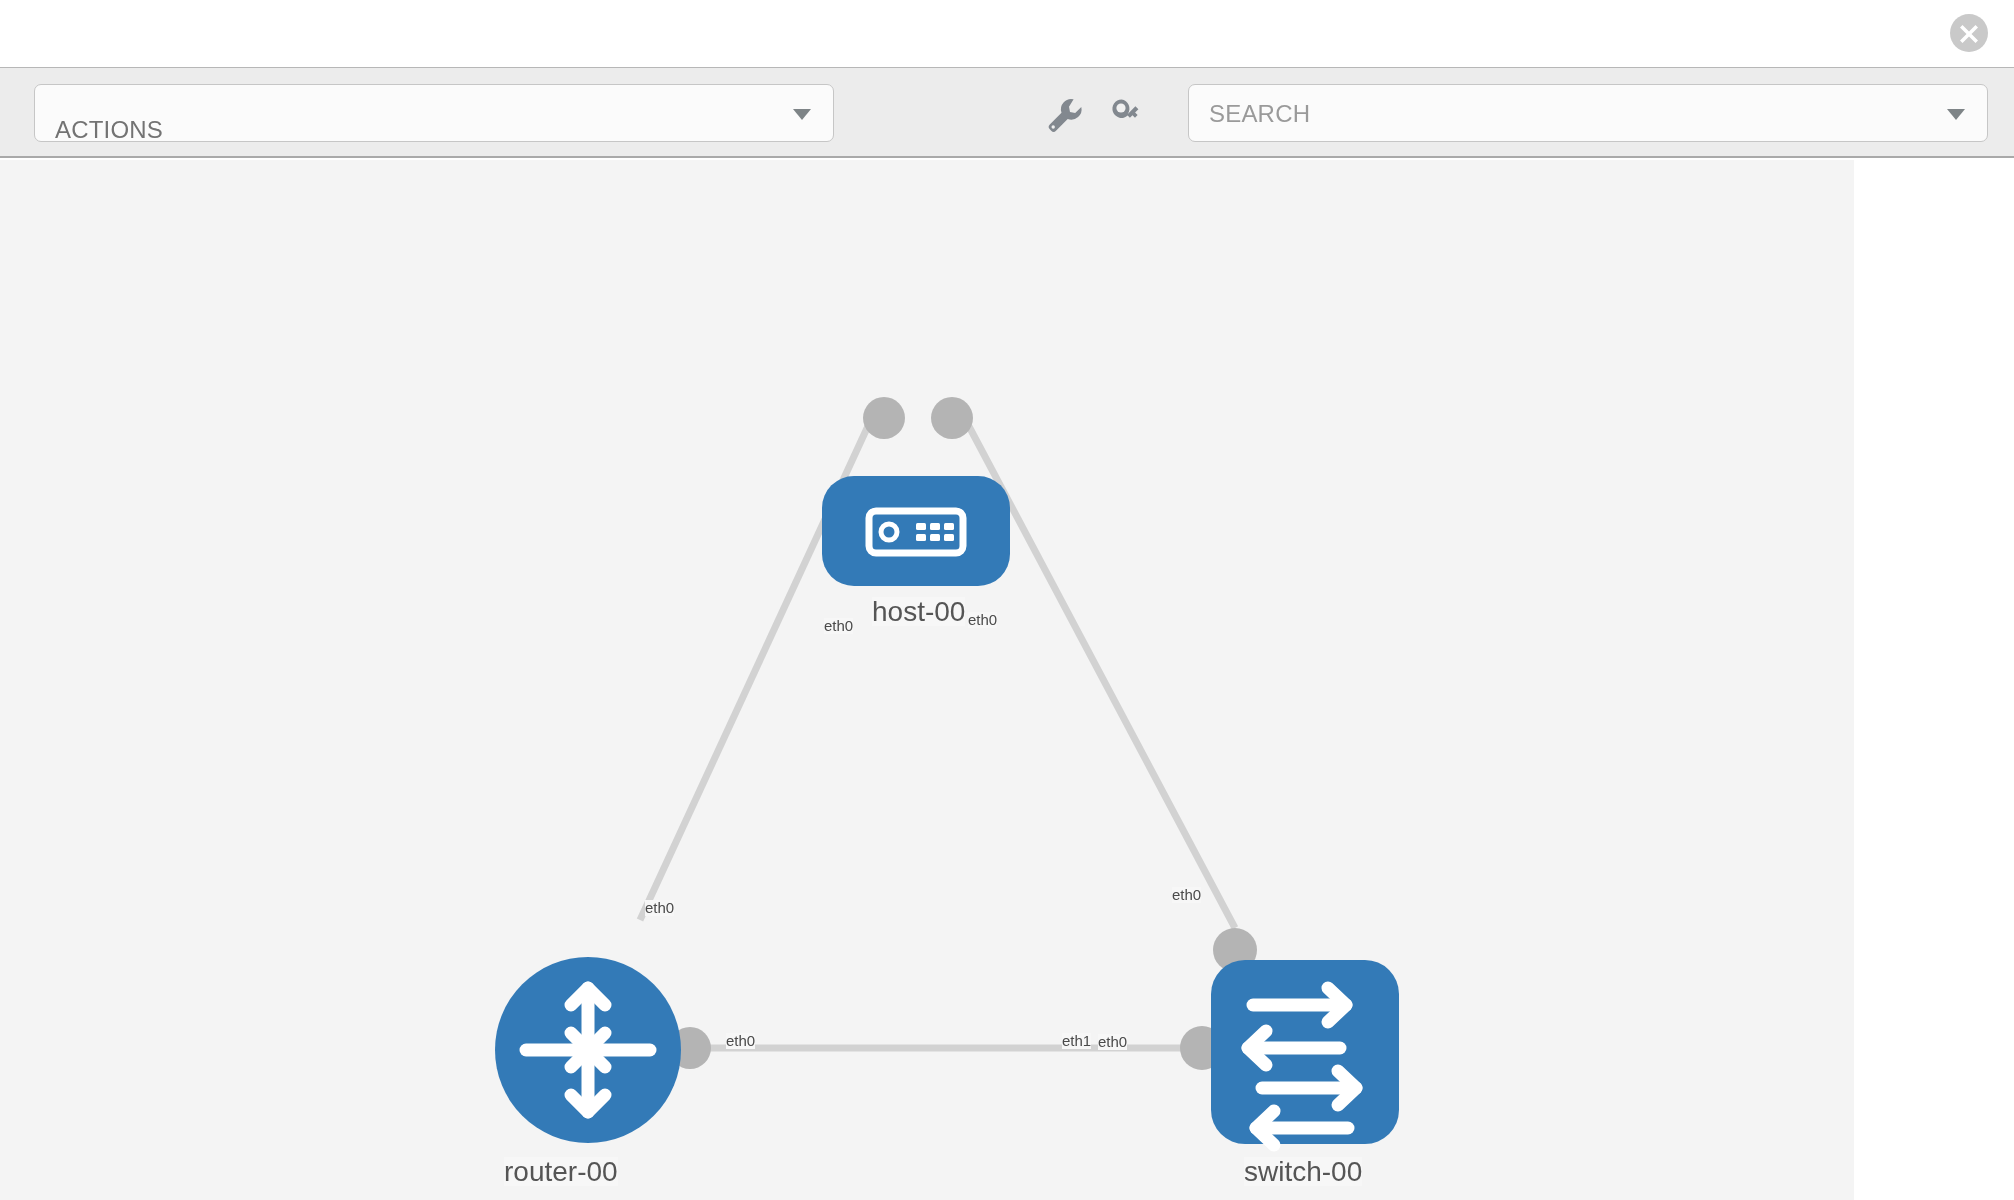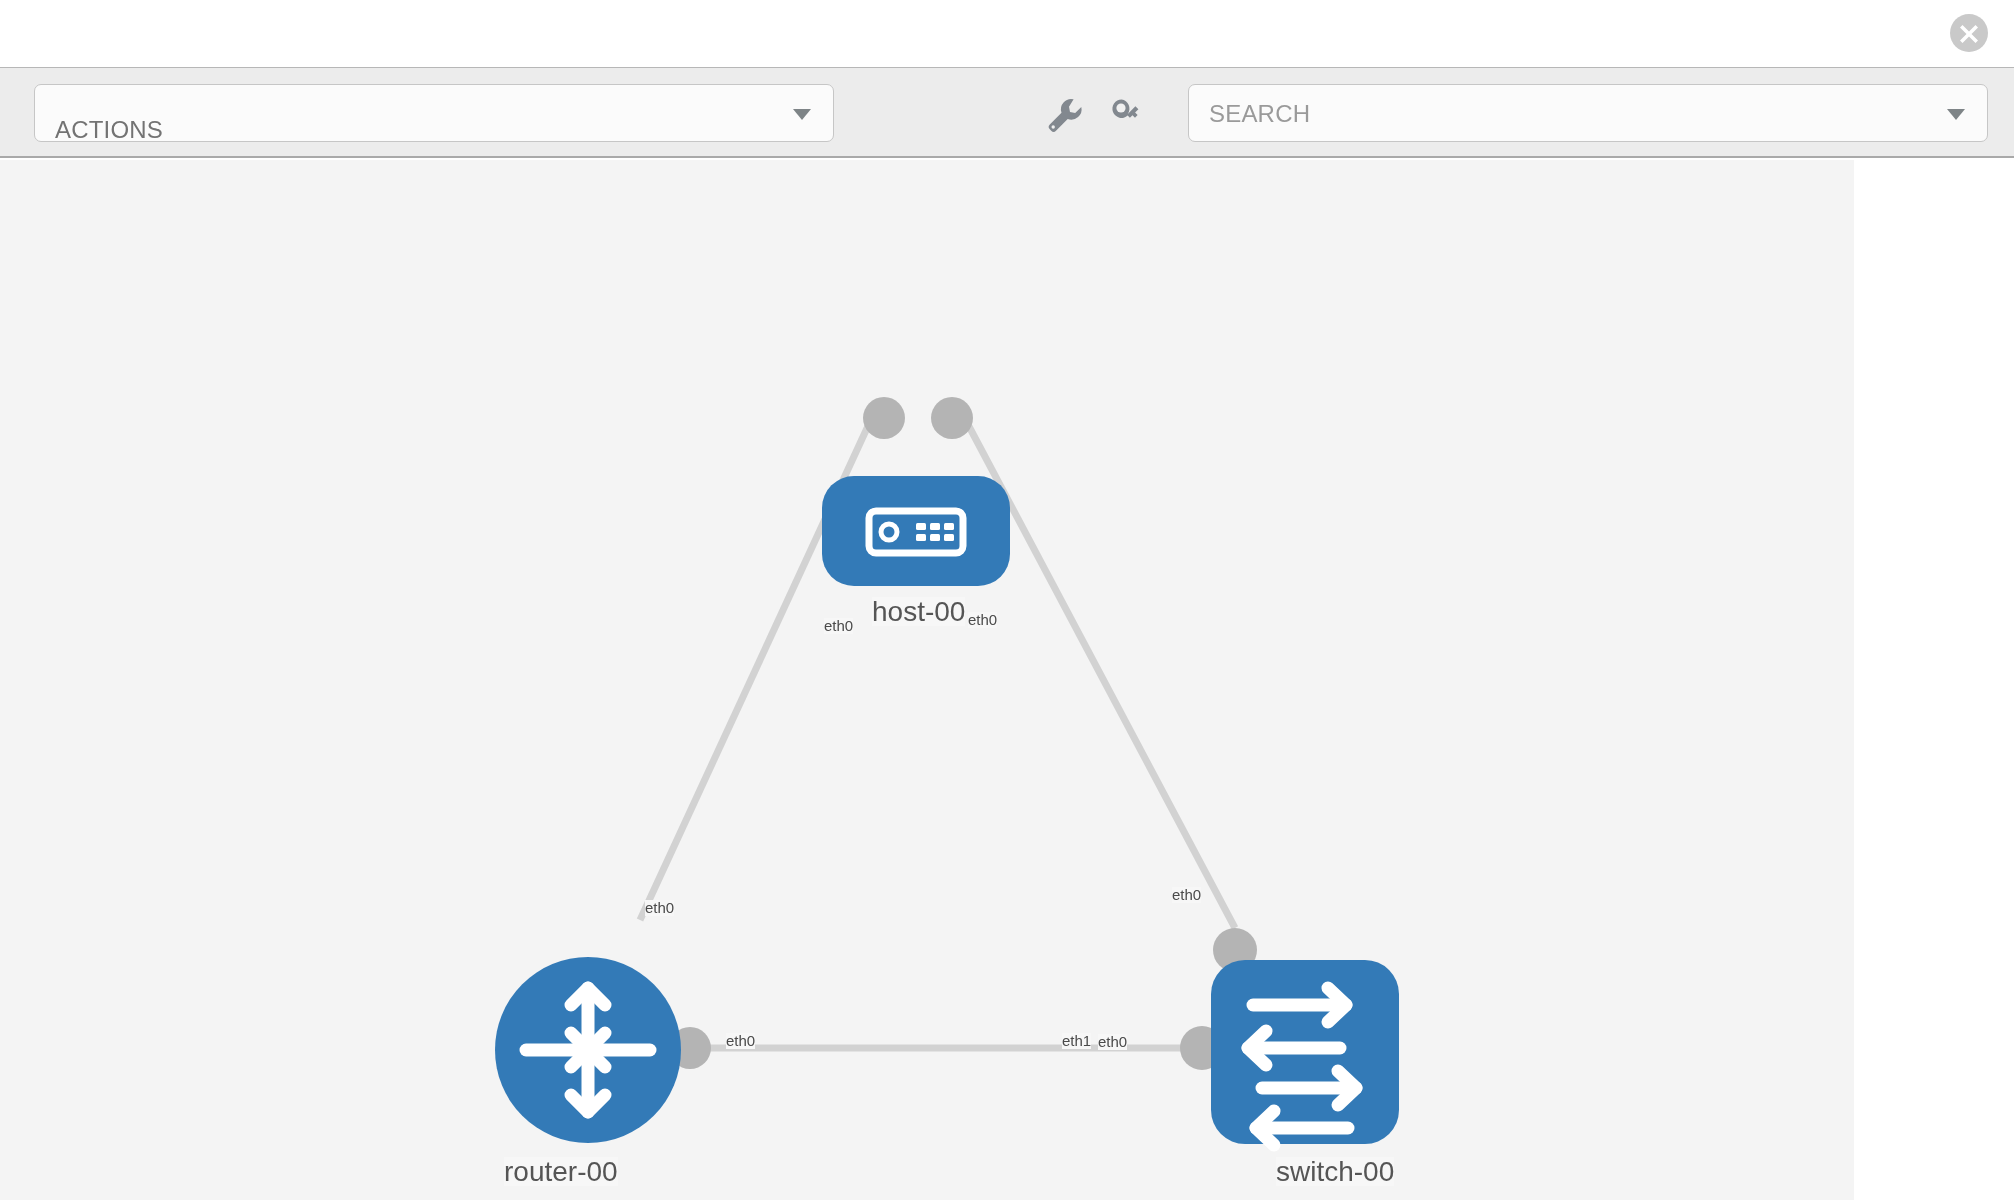--- a/index.html
+++ b/index.html
@@ -256,21 +256,21 @@
           <polyline points="1338,911 1356,928 1338,945"></polyline>
 
           <line x1="1348" y1="968" x2="1256" y2="968"></line>
           <polyline points="1274,951 1256,968 1274,985"></polyline>
         </g>
       </g>
     </svg>
 
     <div class="lbl node-name" style="left:872px; top:437px;">host-00</div>
     <div class="lbl node-name" style="left:504px; top:997px;">router-00</div>
-    <div class="lbl node-name" style="left:1244px; top:997px;margin-left:32px;">switch-00</div>
+    <div class="lbl node-name" style="left:1244px; top:997px;">switch-00</div>
 
     <div class="lbl port" style="left:824px; top:458px;">eth0</div>
     <div class="lbl port" style="left:968px; top:452px;">eth0</div>
     <div class="lbl port" style="left:645px; top:740px;">eth0</div>
     <div class="lbl port" style="left:1172px; top:727px;">eth0</div>
     <div class="lbl port" style="left:1098px; top:874px;">eth0</div>
     <div class="lbl port" style="left:1062px; top:873px;">eth1</div>
     <div class="lbl port" style="left:726px; top:873px;">eth0</div>
 
   </div>

